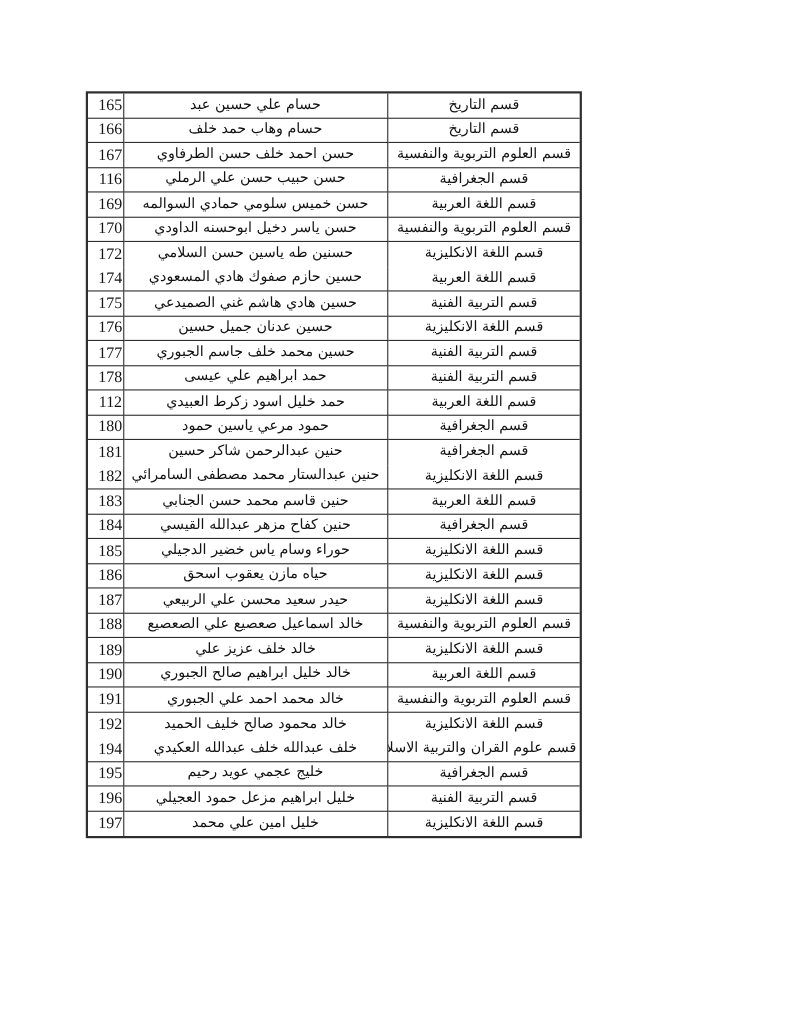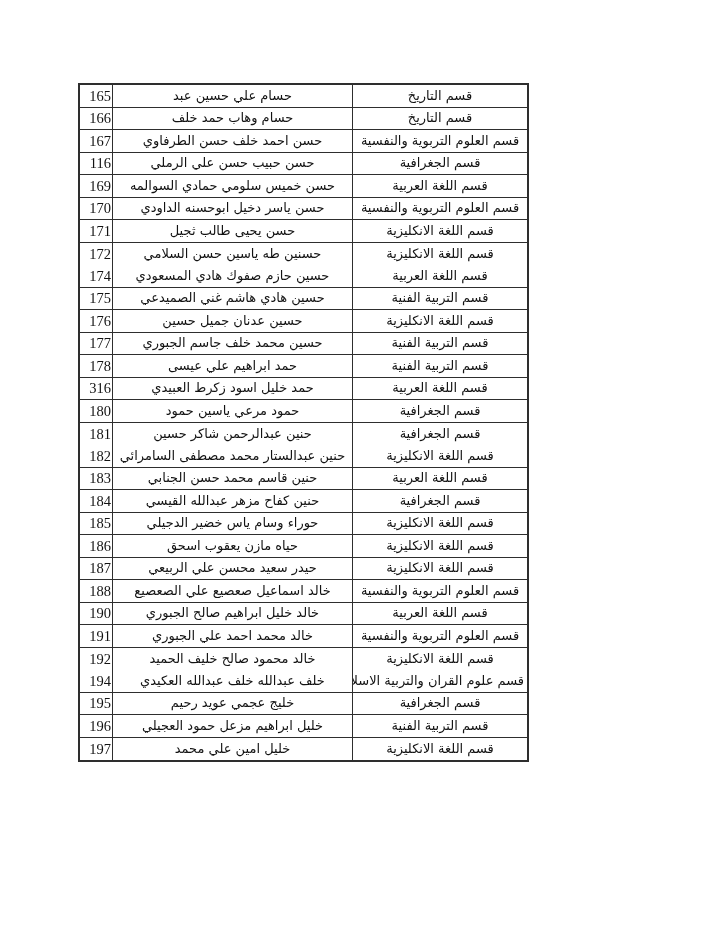--- a/index.html
+++ b/index.html
@@ -94,25 +94,20 @@
         <tr>
           <td class="no">169</td>
           <td class="name">حسن خميس سلومي حمادي السوالمه</td>
           <td class="department">قسم اللغة العربية</td>
         </tr>
         <tr>
           <td class="no">170</td>
           <td class="name">حسن ياسر دخيل ابوحسنه الداودي</td>
           <td class="department">قسم العلوم التربوية والنفسية</td>
         </tr>
-        <tr>
-          <td class="no">171</td>
-          <td class="name">حسن يحيى طالب ثجيل</td>
-          <td class="department">قسم اللغة الانكليزية</td>
-        </tr>
         <tr class="nodiv">
           <td class="no">172</td>
           <td class="name">حسنين طه ياسين حسن السلامي</td>
           <td class="department">قسم اللغة الانكليزية</td>
         </tr>
         <tr>
           <td class="no">174</td>
           <td class="name">حسين حازم صفوك هادي المسعودي</td>
           <td class="department">قسم اللغة العربية</td>
         </tr>
@@ -130,21 +125,21 @@
           <td class="no">177</td>
           <td class="name">حسين محمد خلف جاسم الجبوري</td>
           <td class="department">قسم التربية الفنية</td>
         </tr>
         <tr>
           <td class="no">178</td>
           <td class="name">حمد ابراهيم علي عيسى</td>
           <td class="department">قسم التربية الفنية</td>
         </tr>
         <tr>
-          <td class="no">316</td>
+          <td class="no">112</td>
           <td class="name">حمد خليل اسود زكرط العبيدي</td>
           <td class="department">قسم اللغة العربية</td>
         </tr>
         <tr>
           <td class="no">180</td>
           <td class="name">حمود مرعي ياسين حمود</td>
           <td class="department">قسم الجغرافية</td>
         </tr>
         <tr class="nodiv">
           <td class="no">181</td>
@@ -178,20 +173,25 @@
         </tr>
         <tr>
           <td class="no">187</td>
           <td class="name">حيدر سعيد محسن علي الربيعي</td>
           <td class="department">قسم اللغة الانكليزية</td>
         </tr>
         <tr>
           <td class="no">188</td>
           <td class="name">خالد اسماعيل صعصيع علي الصعصيع</td>
           <td class="department">قسم العلوم التربوية والنفسية</td>
+        </tr>
+        <tr>
+          <td class="no">189</td>
+          <td class="name">خالد خلف عزيز علي</td>
+          <td class="department">قسم اللغة الانكليزية</td>
         </tr>
         <tr>
           <td class="no">190</td>
           <td class="name">خالد خليل ابراهيم صالح الجبوري</td>
           <td class="department">قسم اللغة العربية</td>
         </tr>
         <tr>
           <td class="no">191</td>
           <td class="name">خالد محمد احمد علي الجبوري</td>
           <td class="department">قسم العلوم التربوية والنفسية</td>

